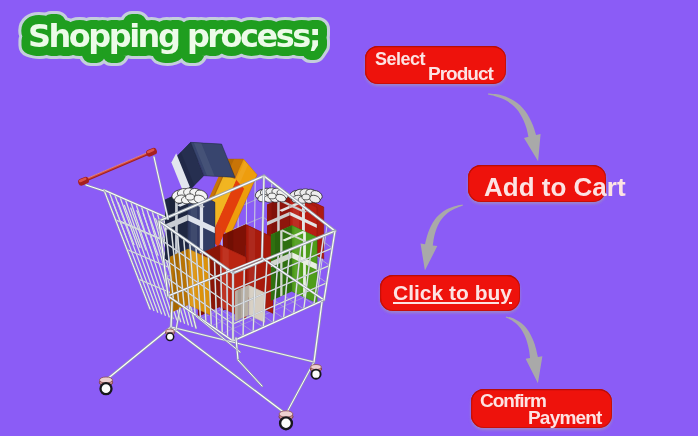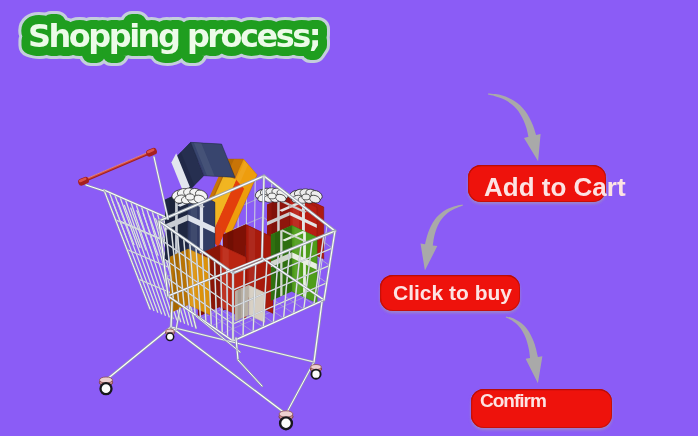--- a/index.html
+++ b/index.html
@@ -405,29 +405,35 @@
         <circle cx="286.0" cy="423.3" r="5.9" fill="#fbfbfb" stroke="#17171c" stroke-width="2.4"></circle>
       </g>
   </svg>
 
   <svg class="arrow" style="left:0;top:0;" width="698" height="436" viewBox="0 0 698 436">
     <path d="M487.9 94.6 C489.1 94.9 492.7 95.5 495.0 96.2 C497.2 96.8 499.3 97.5 501.4 98.3 C503.4 99.1 505.3 100.1 507.1 101.1 C508.9 102.2 510.6 103.4 512.2 104.7 C513.8 106.1 515.2 107.5 516.6 109.1 C518.0 110.7 519.3 112.5 520.4 114.4 C521.6 116.3 522.7 118.4 523.7 120.7 C524.7 123.0 525.6 125.5 526.4 128.1 C527.2 130.8 528.1 135.4 528.5 136.8 L524.0 137.9 L538.1 161.3 L540.6 134.1 L536.1 135.1 C535.6 133.6 534.2 128.7 533.1 125.8 C532.0 123.0 530.8 120.3 529.5 117.9 C528.2 115.4 526.7 113.2 525.2 111.1 C523.7 109.1 522.0 107.3 520.3 105.6 C518.5 103.9 516.7 102.5 514.8 101.2 C512.9 99.9 510.9 98.8 508.8 97.9 C506.7 97.0 504.5 96.2 502.3 95.6 C500.1 94.9 497.8 94.4 495.4 94.1 C493.0 93.7 489.3 93.5 488.1 93.4 Z" fill="#a9a9a9"></path>
     <path d="M462.6 204.6 C461.6 204.8 458.6 205.2 456.7 205.7 C454.8 206.1 452.9 206.7 451.1 207.4 C449.3 208.0 447.6 208.8 445.9 209.7 C444.3 210.7 442.7 211.7 441.2 213.0 C439.6 214.2 438.2 215.6 436.8 217.1 C435.5 218.6 434.2 220.4 433.0 222.2 C431.8 224.1 430.8 226.2 429.8 228.4 C428.8 230.7 427.9 233.1 427.1 235.8 C426.3 238.4 425.4 242.8 425.1 244.2 L420.5 243.5 L424.9 270.5 L437.3 246.1 L432.8 245.4 C433.0 244.1 433.5 240.0 434.0 237.5 C434.5 235.1 435.1 232.8 435.8 230.8 C436.5 228.7 437.2 226.8 438.1 225.1 C438.9 223.3 439.8 221.7 440.8 220.2 C441.8 218.8 442.9 217.4 444.1 216.2 C445.3 215.0 446.6 213.8 447.9 212.8 C449.3 211.8 450.8 210.9 452.3 210.0 C453.9 209.1 455.6 208.4 457.3 207.7 C459.1 207.0 461.9 206.1 462.8 205.8 Z" fill="#a9a9a9"></path>
     <path d="M505.7 317.6 C506.5 317.9 508.7 318.8 510.1 319.5 C511.4 320.2 512.7 321.0 514.0 321.9 C515.2 322.8 516.4 323.7 517.4 324.8 C518.5 325.8 519.5 327.0 520.5 328.2 C521.4 329.5 522.3 330.9 523.1 332.4 C524.0 333.9 524.7 335.5 525.4 337.3 C526.2 339.1 526.8 341.1 527.4 343.2 C528.0 345.3 528.5 347.6 529.0 350.1 C529.4 352.6 529.9 356.8 530.1 358.1 L525.6 358.8 L537.9 383.2 L542.4 356.2 L537.9 356.9 C537.5 355.5 536.6 351.1 535.9 348.5 C535.2 345.8 534.4 343.4 533.5 341.1 C532.7 338.9 531.7 336.8 530.7 334.9 C529.7 333.0 528.6 331.2 527.4 329.6 C526.3 328.0 525.1 326.6 523.8 325.3 C522.5 324.1 521.1 322.9 519.8 321.9 C518.4 321.0 516.9 320.1 515.4 319.4 C514.0 318.7 512.4 318.1 510.9 317.6 C509.3 317.1 506.9 316.6 506.1 316.4 Z" fill="#a9a9a9"></path>
   </svg>
 
+  <div class="btn" style="left:365px;top:46px;width:141px;height:38px;">
+    <div class="btn-bg"></div>
+    <span style="left:10px;top:3px;font-size:18px;letter-spacing:-0.5px;">Select</span>
+    <span style="left:63px;top:17px;font-size:19px;letter-spacing:-1px;">Product</span>
+  </div>
 
   <div class="btn" style="left:468px;top:165px;width:138px;height:37px;">
     <div class="btn-bg"></div>
     <span style="left:16px;top:7px;font-size:26px;letter-spacing:0px;">Add to Cart</span>
   </div>
 
   <div class="btn" style="left:380px;top:275px;width:140px;height:36px;">
     <div class="btn-bg"></div>
-    <span style="left:13px;top:6px;font-size:21px;letter-spacing:0px;">Click to buy</span>
+    <span style="left:13px;top:6px;font-size:21px;letter-spacing:0px;text-decoration:underline;">Click to buy</span>
   </div>
 
   <div class="btn" style="left:471px;top:389px;width:141px;height:39px;padding-left:34px;">
     <div class="btn-bg"></div>
     <span style="left:9px;top:1px;font-size:19px;letter-spacing:-1px;">Confirm</span>
+    <span style="left:57px;top:18px;font-size:19px;letter-spacing:-0.8px;">Payment</span>
   </div>
 
 </div>
 
 </body></html>

